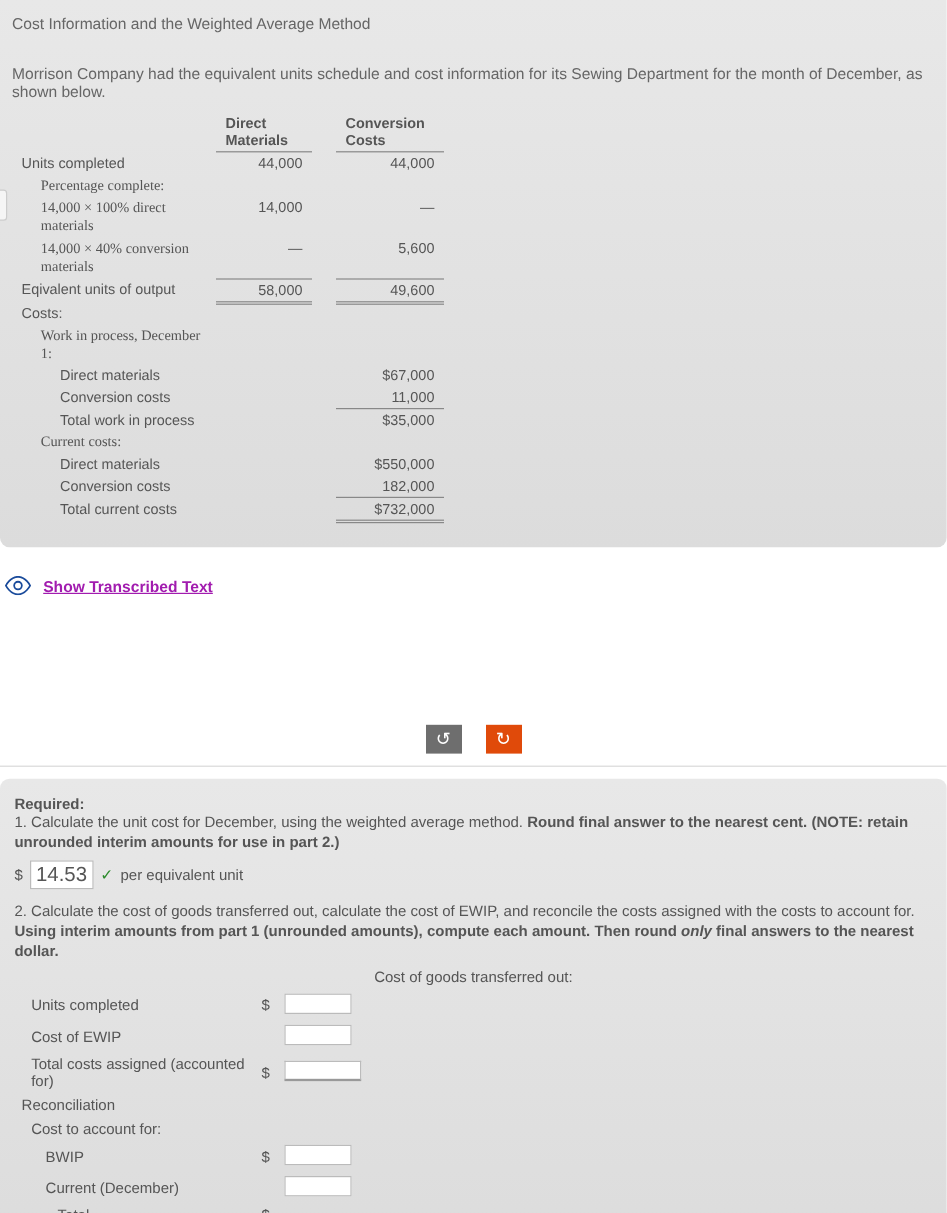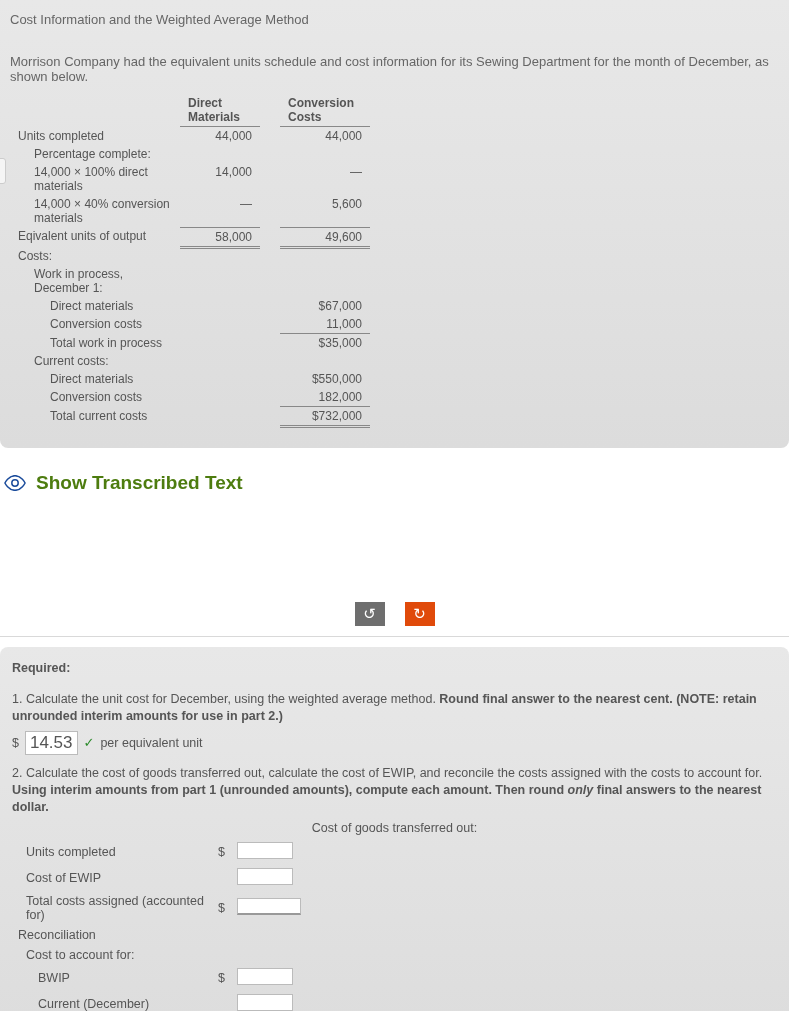--- a/index.html
+++ b/index.html
@@ -18,40 +18,40 @@
     border-radius: 0 0 8px 8px;
   }
   .title-row { font-size: 13px; color: #666; margin-bottom: 6px; }
   .subtitle-row { font-size: 13px; color: #666; margin-bottom: 10px; margin-top: 27px; }
   .sched-table { border-collapse: collapse; font-size: 12px; color: #555; }
   .sched-table th, .sched-table td { padding: 2px 8px; text-align: left; vertical-align: top; }
   .sched-table .num { text-align: right; }
   .hdr-cell { text-align: center; font-weight: bold; border-bottom: 1px solid #888; }
   .underline { border-bottom: 1px solid #888; }
   .dbl-underline { border-bottom: 3px double #888; }
-  .indent1 { padding-left: 24px !important; }
+  .indent1 { padding-left: 24px !important; font-family: Liberation Serif, serif; }
   .indent2 { padding-left: 40px !important; }
   .side-tab {
     position: absolute;
     left: -6px;
     top: 158px;
     width: 12px;
     height: 26px;
     background: #f5f5f5;
     border: 1px solid #ccc;
     border-radius: 3px;
   }
   .transcribed-row {
     display: flex;
     align-items: center;
     gap: 10px;
     padding: 24px 4px 40px 4px;
   }
   .eye-icon svg { display: block; }
-  .transcribed-link { color: #4d7c0f; font-weight: bold; font-size: 19px; }
+  .transcribed-link { color: #a21caf; font-weight: bold; font-size: 13px; text-decoration: underline; }
   .spacer { height: 60px; }
   .button-bar {
     display: flex;
     justify-content: center;
     gap: 20px;
     padding: 8px 0 10px 0;
     border-bottom: 1px solid #d9d9d9;
   }
   .small-btn {
     width: 30px; height: 24px;
@@ -62,21 +62,21 @@
   .btn-gray { background: #6e6e6e; }
   .btn-orange { background: #e04a0a; }
   .bottom-section {
     background: linear-gradient(180deg, #e8e8e8 0%, #dcdcdc 100%);
     padding: 14px 12px 16px 12px;
     font-size: 12.5px;
     color: #555;
     border-radius: 8px 8px 0 0;
     margin-top: 10px;
   }
-  .req-heading { font-weight: bold; margin-bottom: 16px; }
+  .req-heading { font-weight: bold; margin-bottom: 0; }
   .req-text { margin-bottom: 6px; line-height: 1.35; }
   .bold { font-weight: bold; }
   .answer-row { display: flex; align-items: center; gap: 6px; margin: 4px 0 10px 0; }
   .answer-box {
     border: 1px solid #bbb;
     background: #fff;
     padding: 1px 4px;
     min-width: 46px;
     font-size: 17px;
   }

